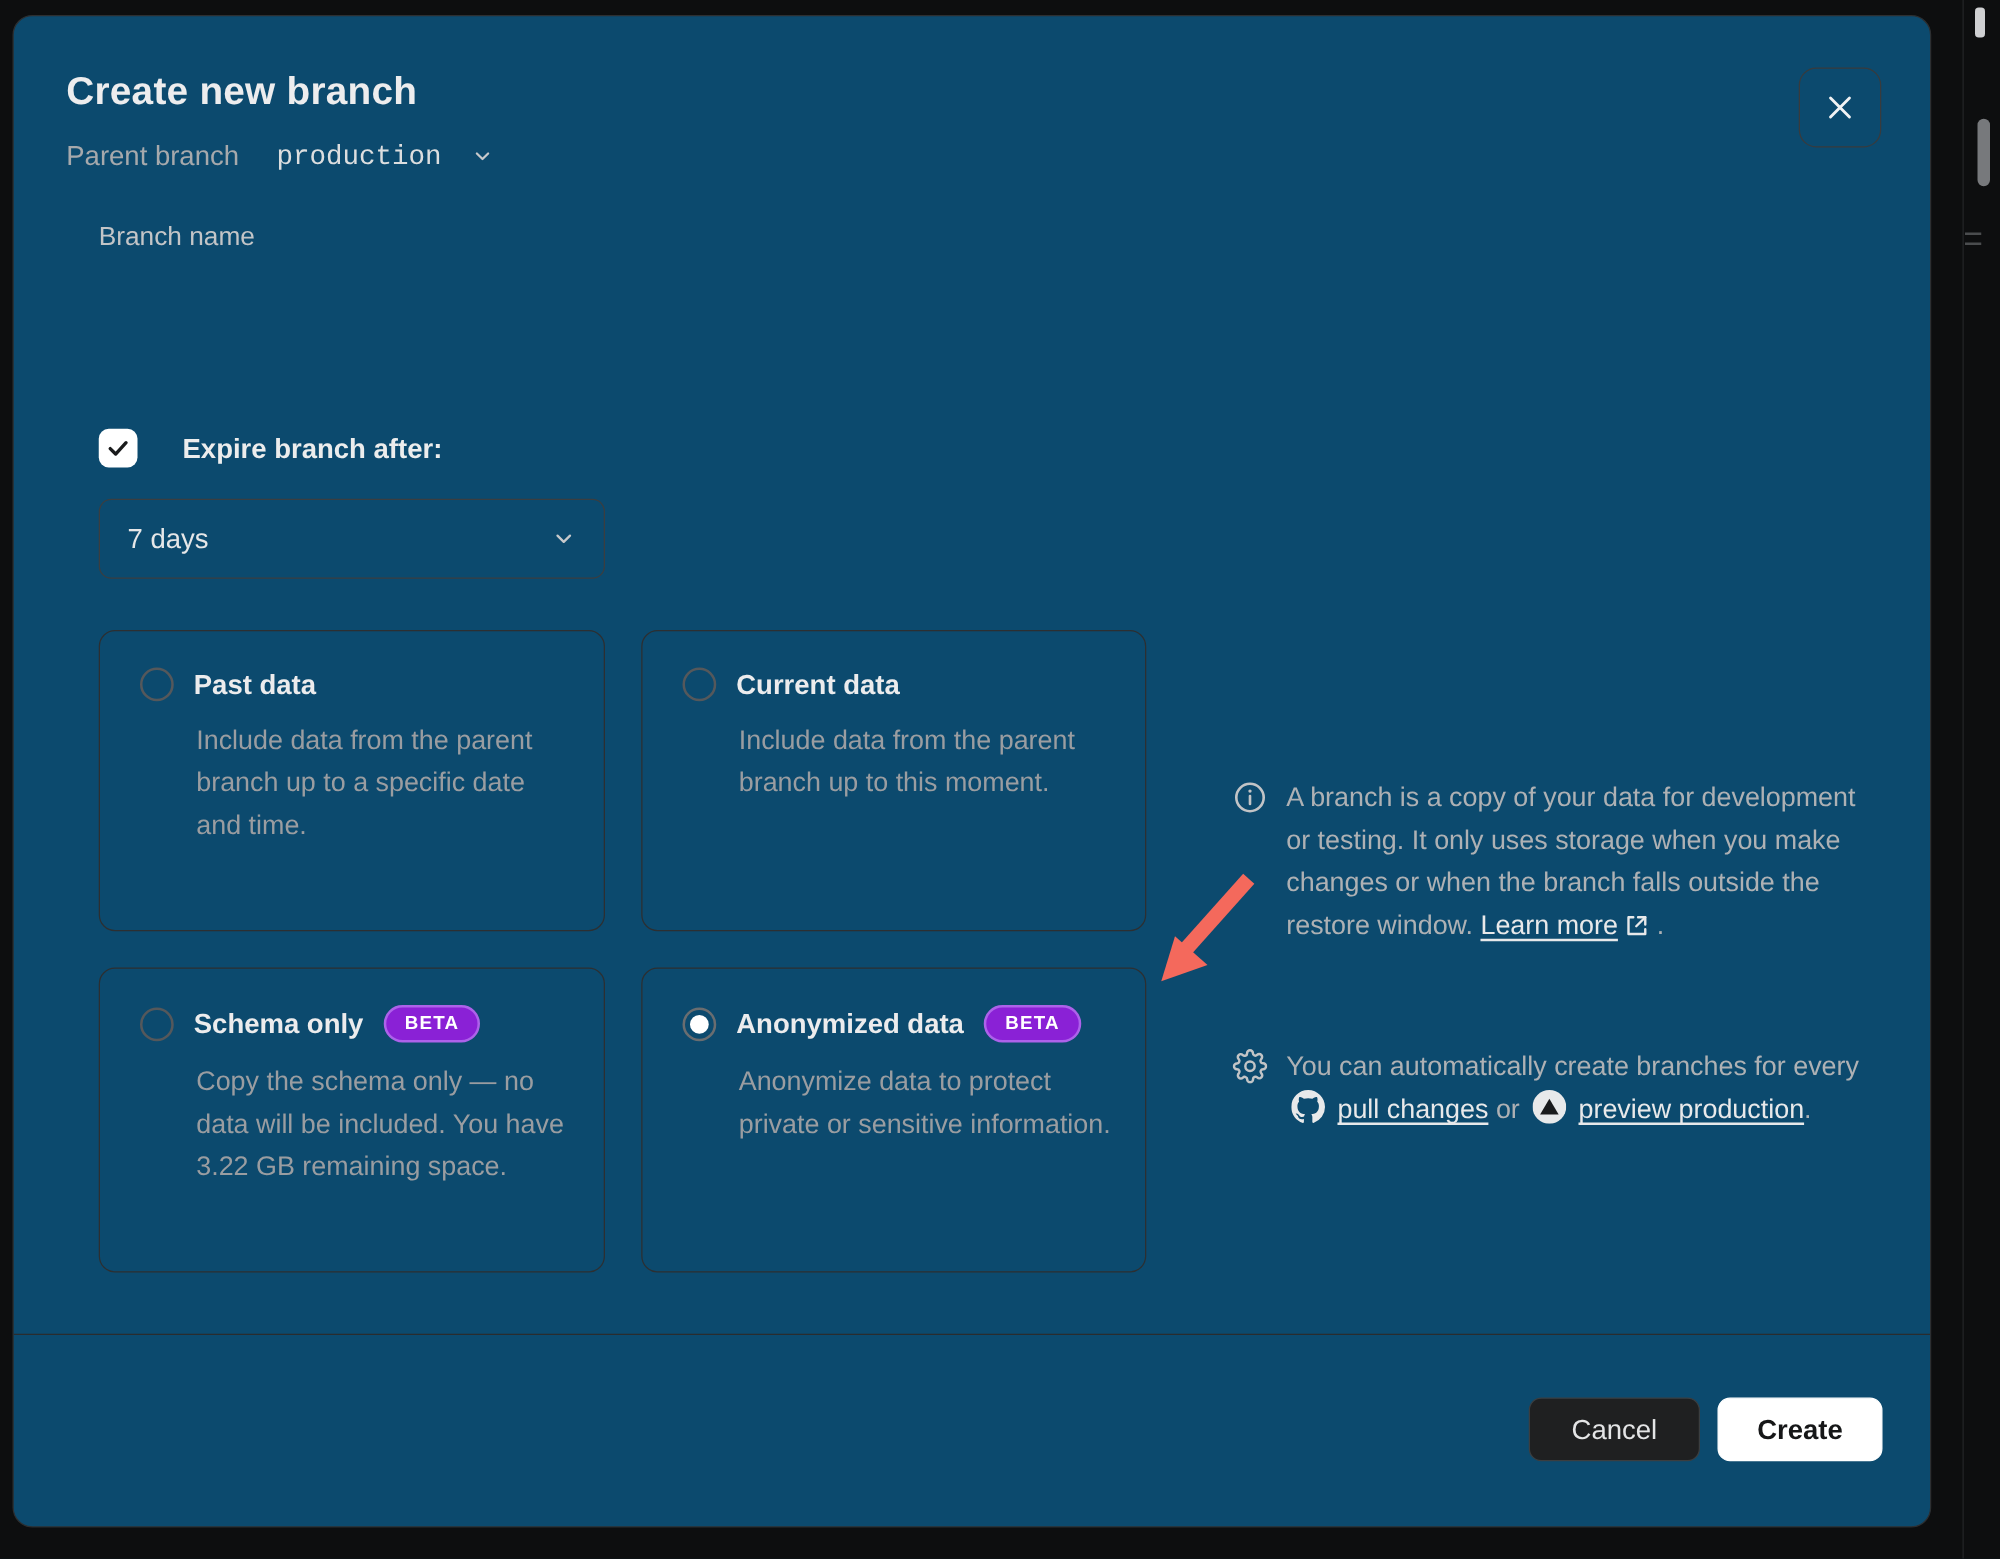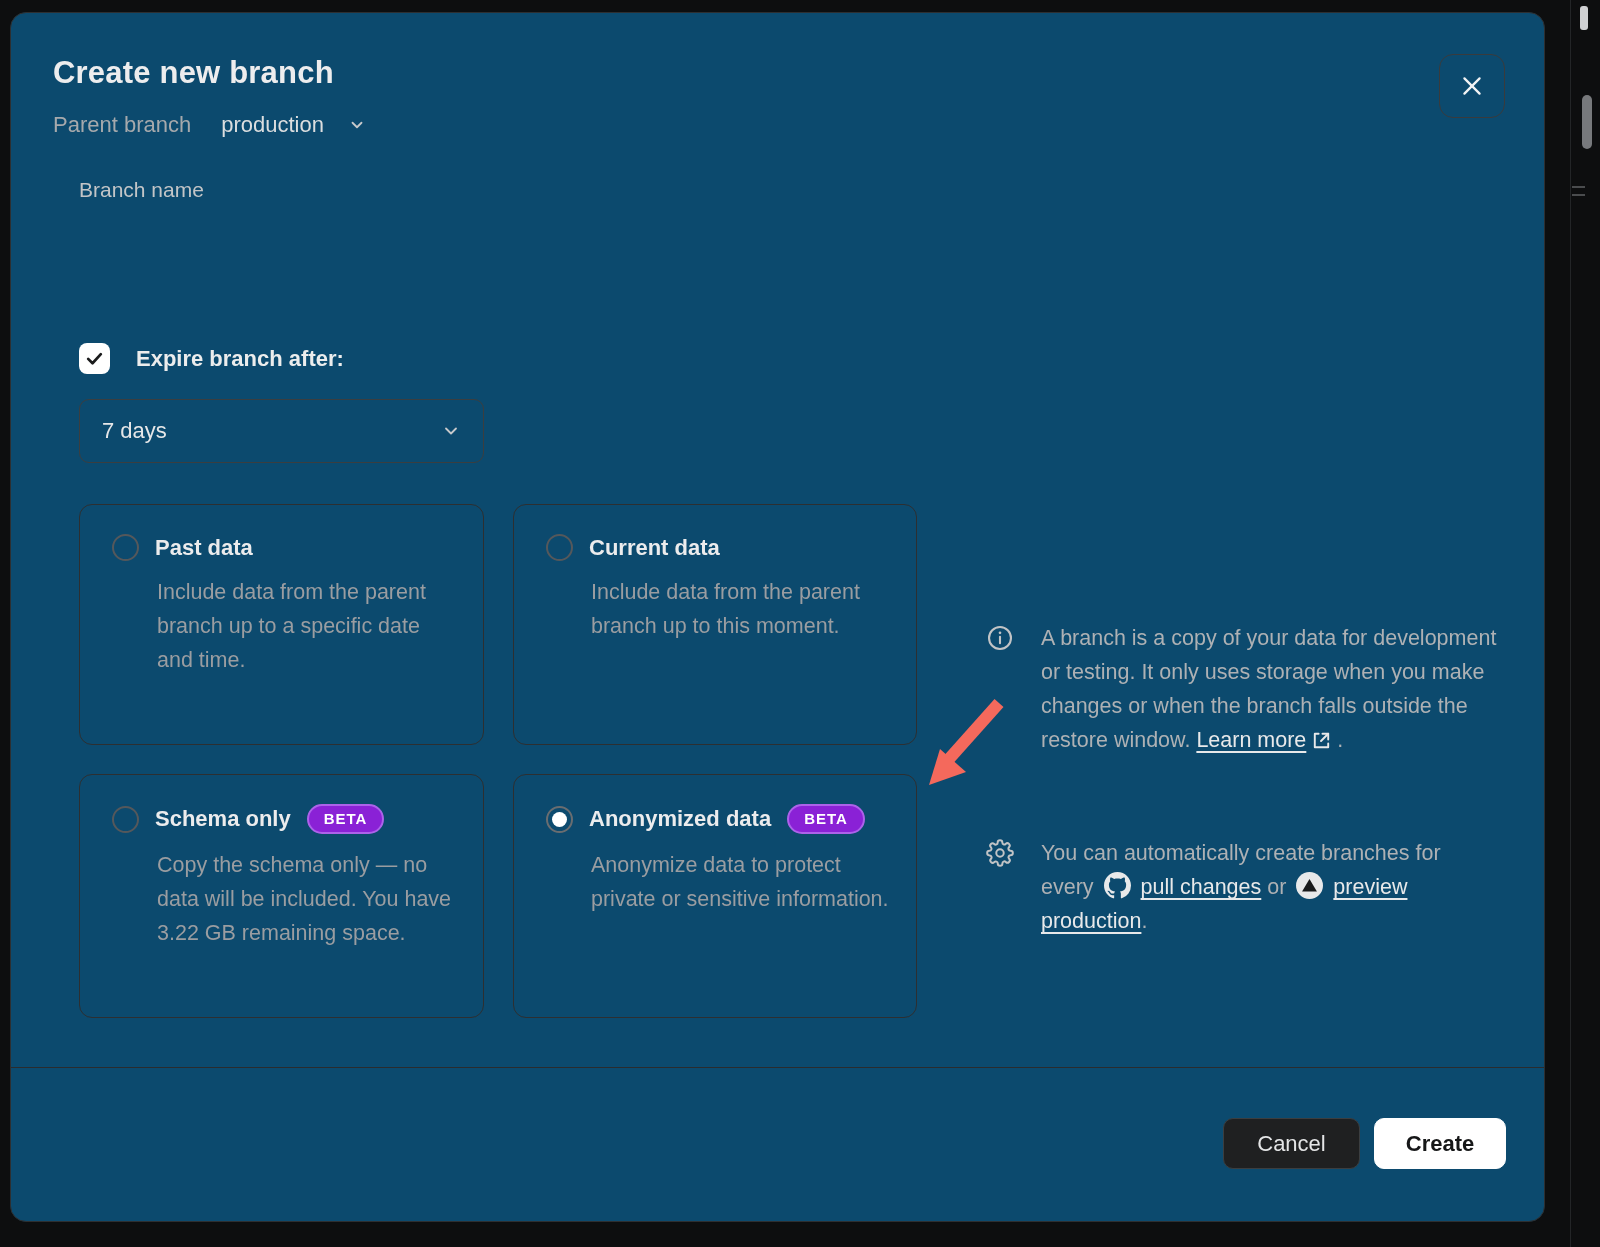--- a/index.html
+++ b/index.html
@@ -20,36 +20,36 @@
     background: #0c4a6e; border: 1px solid #2d2f31; border-radius: 16px;
   }
   .modal-title { position: absolute; left: 42px; top: 42px; font-size: 31px; font-weight: 700; color: #ededee; letter-spacing: 0.2px; }
   .close-btn {
     position: absolute; left: 1428px; top: 41px; width: 66px; height: 64px;
     background: transparent; border: 1px solid #393b3d; border-radius: 14px;
     display: flex; align-items: center; justify-content: center; cursor: pointer;
   }
   .parent-row { position: absolute; left: 42px; top: 99px; display: flex; align-items: center; gap: 30px; }
   .parent-label { font-size: 22px; color: #a6a9ac; }
-  .parent-select { display: flex; align-items: center; gap: 24px; cursor: pointer; }
+  .parent-select { display: flex; align-items: center; gap: 24px; cursor: pointer; font-family: Liberation Mono, monospace; }
   .parent-value { font-size: 22px; color: #dcdedf; }
 
   .field-label { position: absolute; left: 68px; top: 165px; font-size: 21px; color: #c3c5c7; }
   .branch-input {
     position: absolute; left: 68px; top: 206px; width: 405px; height: 66px;
     background: transparent; border: 1px solid #3b3e40; border-radius: 10px;
     color: #eceded; font-size: 22px; padding: 0 24px; font-family: inherit; outline: none;
   }
 
   .expire-row { position: absolute; left: 68px; top: 330px; display: flex; align-items: center; gap: 26px; }
   .checkbox {
     width: 31px; height: 31px; background: #ffffff; border-radius: 8px;
     display: flex; align-items: center; justify-content: center; cursor: pointer;
   }
-  .expire-label { font-size: 22px; font-weight: 600; color: #eceded; }
+  .expire-label { font-size: 22px; font-weight: 600; color: #eceded; margin-left: 10px; }
 
   .days-select {
     position: absolute; left: 68px; top: 386px; width: 405px; height: 64px;
     border: 1px solid #3b3e40; border-radius: 10px; display: flex; align-items: center;
     justify-content: space-between; padding: 4px 22px; cursor: pointer;
   }
   .days-value { font-size: 22px; color: #e6e7e8; }
 
   
   .options-grid {
@@ -69,21 +69,21 @@
   .radio.checked::after { content: ""; width: 15px; height: 15px; background: #ffffff; border-radius: 50%; }
   .option-title { font-size: 22px; font-weight: 600; color: #ececed; }
   .beta-badge {
     background: #8a21d6; border: 2px solid #ad62ea; border-radius: 999px;
     color: #ffffff; font-size: 15px; font-weight: 700; letter-spacing: 1px;
     padding: 4px 15px; line-height: 1.2;
   }
   .option-desc { margin: 14px 0 0 45px; font-size: 21.5px; line-height: 34px; color: #9a9da1; }
 
   
-  .info-block { position: absolute; display: flex; gap: 27px; width: 512px; }
+  .info-block { position: absolute; display: flex; gap: 15px; width: 512px; }
   .info-block .icon-col { flex: 0 0 28px; padding-top: 3px; }
   .info-text { font-size: 21.5px; line-height: 34px; color: #aeb1b4; }
   .info-link { color: #e8e9ea; font-weight: 500; text-decoration: underline; text-underline-offset: 4px; cursor: pointer; }
   .inline-icon { display: inline-block; vertical-align: -5px; margin: 0 4px; }
 
   
   .pointer-arrow { position: absolute; left: 896px; top: 672px; }
 
   
   .footer-divider { position: absolute; left: 0; top: 1054px; width: 100%; height: 1px; background: #2a2c2e; }

